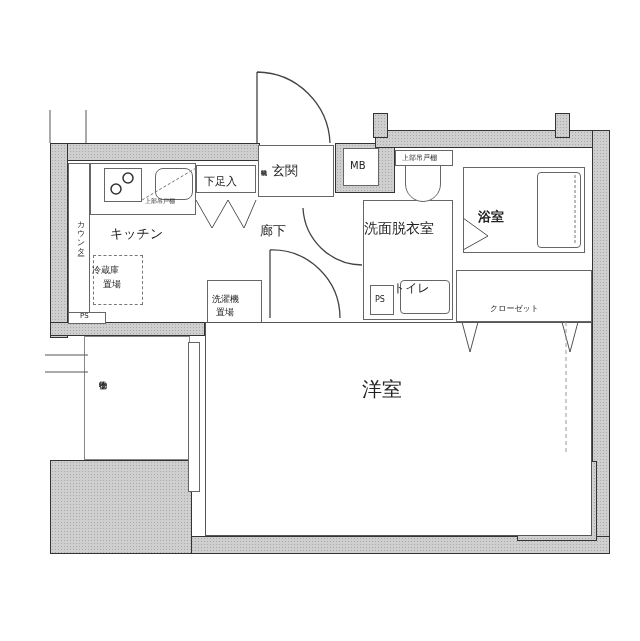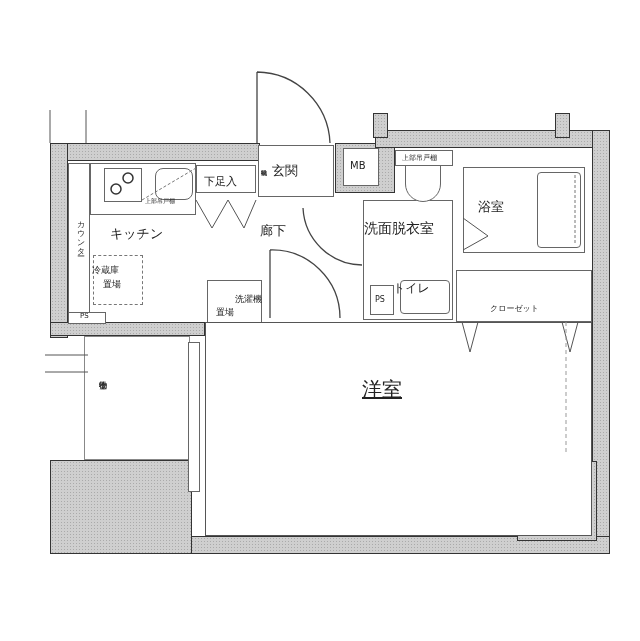--- a/index.html
+++ b/index.html
@@ -7,21 +7,21 @@
          font-family: "DejaVu Serif", serif; color: #222; }
   .plan { position: absolute; left: 0; top: 0; width: 640px; height: 641px; }
   .wall { position: absolute; background: #cfcfcf; border: 1.5px solid #333; box-sizing: border-box;
           background-image: radial-gradient(#aaa 0.6px, transparent 0.8px); background-size: 3px 3px; }
   .room { position: absolute; border: 1.5px solid #555; box-sizing: border-box; background: #fff; }
   .thin { position: absolute; border: 1px solid #666; box-sizing: border-box; background: #fff; }
   .dashed { position: absolute; border: 1px dashed #777; box-sizing: border-box; }
   .lbl { position: absolute; white-space: nowrap; color: #222; }
   .small { font-size: 9px; font-family: "DejaVu Sans", sans-serif; }
   .mid { font-size: 13px; }
-  .big { font-size: 17px; text-decoration: underline; }
+  .big { font-size: 17px; }
   .vert { writing-mode: vertical-rl; font-size: 8px; font-family: "DejaVu Sans", sans-serif; }
   svg.overlay { position: absolute; left: 0; top: 0; }
 </style>
 </head>
 <body>
 
 <div class="plan">
 
   <div class="wall" style="left:50px;top:143px;width:210px;height:18px;"></div>
   <div class="wall" style="left:335px;top:143px;width:60px;height:50px;"></div>
@@ -91,22 +91,22 @@
   <span class="lbl mid" style="left:272px;top:162px;text-align:right;">玄関</span>
   <span class="lbl small" style="left:204px;top:174px;font-size:11px;">下足入</span>
   <span class="lbl small" style="left:350px;top:160px;font-size:10px;">MB</span>
   <span class="lbl mid" style="left:110px;top:225px;text-align:right;">キッチン</span>
   <span class="lbl vert" style="left:74px;top:215px;">カウンター</span>
   <span class="lbl small" style="left:92px;top:264px;">冷蔵庫</span>
   <span class="lbl small" style="left:103px;top:278px;">置場</span>
   <span class="lbl mid" style="left:260px;top:222px;">廊下</span>
   <span class="lbl small" style="left:364px;top:220px;font-size:14px;">洗面脱衣室</span>
   <span class="lbl small" style="left:393px;top:244px;font-size:12px;margin-top:36px;">トイレ</span>
-  <span class="lbl mid" style="left:478px;top:198px;">浴室</span>
-  <span class="lbl small" style="left:212px;top:293px;margin-left:23px;">洗濯機</span>
+  <span class="lbl mid" style="left:478px;top:208px;font-weight:bold;">浴室</span>
+  <span class="lbl small" style="left:212px;top:293px;">洗濯機</span>
   <span class="lbl small" style="left:216px;top:306px;">置場</span>
   <span class="lbl small" style="left:80px;top:312px;font-size:7px;">PS</span>
   <span class="lbl small" style="left:375px;top:295px;font-size:8px;">PS</span>
   <span class="lbl small" style="left:490px;top:303px;font-size:8px;">クローゼット</span>
   <span class="lbl big" style="left:362px;top:376px;font-size:20px;">洋室</span>
   <span class="lbl vert" style="left:96px;top:375px;">物干金物</span>
   <span class="lbl small" style="left:145px;top:197px;font-size:6px;">上部吊戸棚</span>
   <span class="lbl small" style="left:402px;top:153px;font-size:7px;">上部吊戸棚</span>
   <span class="lbl vert" style="left:259px;top:165px;font-size:6px;">靴収納</span>
 </div>

